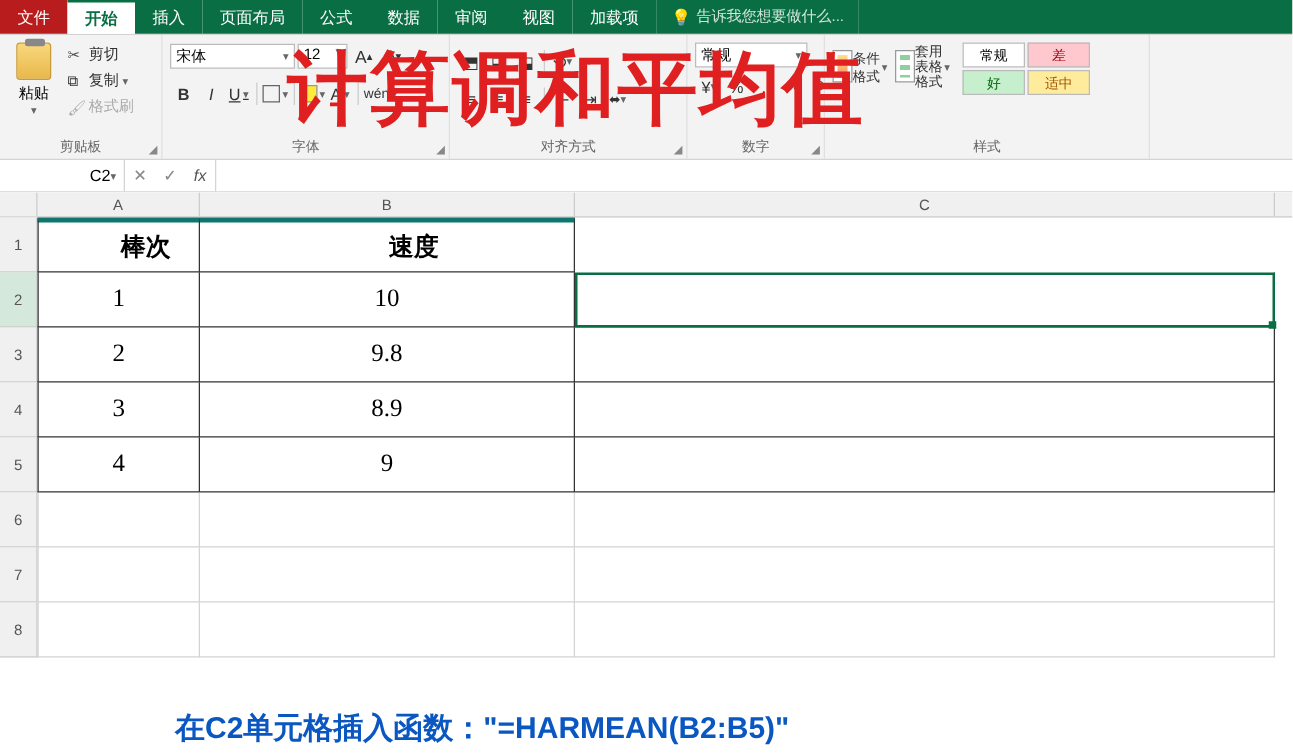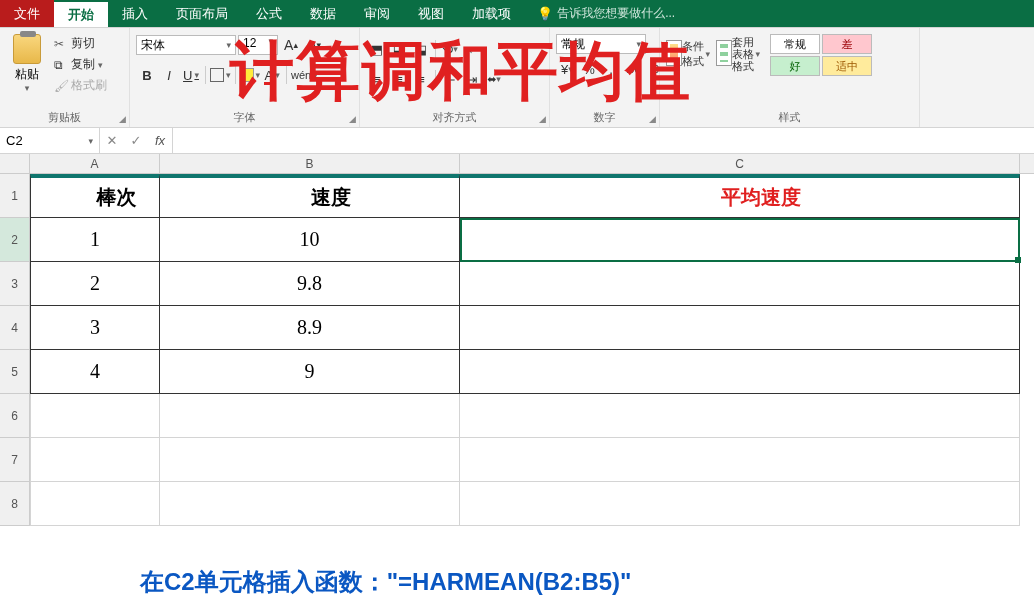--- a/index.html
+++ b/index.html
@@ -64,21 +64,21 @@
 .style-cell.normal { background:#fff; }
 .style-cell.bad { background:#ffc7ce; color:#9c0006; }
 .style-cell.good { background:#c6efce; color:#006100; }
 .style-cell.mid { background:#ffeb9c; color:#9c5700; }
 
 
 .big-overlay { position:absolute; top:28px; left:230px; font-size:64px; font-weight:900; color:#e02020; letter-spacing:2px; z-index:50; font-family:"Microsoft YaHei","SimHei",sans-serif; pointer-events:none; }
 
 
 .formula-bar { height:26px; border-bottom:1px solid #d4d4d4; display:flex; align-items:stretch; background:#fff; }
-.name-box { width:100px; border-right:1px solid #d4d4d4; display:flex; align-items:center; padding:0 6px; font-size:13px; justify-content:space-between; }
+.name-box { width:100px; border-right:1px solid #d4d4d4; display:flex; align-items:center; padding:0 6px; font-size:13px; justify-content:flex-end; }
 .fb-btns { display:flex; align-items:center; border-right:1px solid #d4d4d4; }
 .fb-btn { width:24px; height:100%; display:flex; align-items:center; justify-content:center; font-size:13px; color:#888; cursor:pointer; }
 .fb-btn.fx { font-style:italic; color:#555; }
 .formula-input { flex:1; padding:0 6px; display:flex; align-items:center; font-size:13px; }
 
 
 .grid-area { position:relative; height:448px; overflow:hidden; background:#fff; }
 .col-headers { display:flex; height:20px; background:#f0f0f0; border-bottom:1px solid #ccc; }
 .corner { width:30px; border-right:1px solid #ccc; background:#f0f0f0; }
 .col-h { border-right:1px solid #ccc; text-align:center; font-size:12px; color:#555; display:flex; align-items:center; justify-content:center; cursor:pointer; }
@@ -302,21 +302,20 @@
       <div class="row-h rh-4">4</div>
       <div class="row-h rh-5">5</div>
       <div class="row-h rh-6">6</div>
       <div class="row-h rh-7">7</div>
       <div class="row-h rh-8">8</div>
     </div>
     <div class="cells">
 
       <div class="cell hdr topb leftb" style="left:0;top:0;width:130px;height:44px">棒次</div>
       <div class="cell hdr topb" style="left:130px;top:0;width:300px;height:44px">速度</div>
-      <div class="cell avg-hdr topb" style="left:430px;top:0;width:560px;height:44px">平均速度</div>
 
       <div class="cell leftb" style="left:0;top:44px;width:130px;height:44px">1</div>
       <div class="cell" style="left:130px;top:44px;width:300px;height:44px">10</div>
       <div class="cell" style="left:430px;top:44px;width:560px;height:44px"></div>
 
       <div class="cell leftb" style="left:0;top:88px;width:130px;height:44px">2</div>
       <div class="cell" style="left:130px;top:88px;width:300px;height:44px">9.8</div>
       <div class="cell" style="left:430px;top:88px;width:560px;height:44px"></div>
 
       <div class="cell leftb" style="left:0;top:132px;width:130px;height:44px">3</div>

